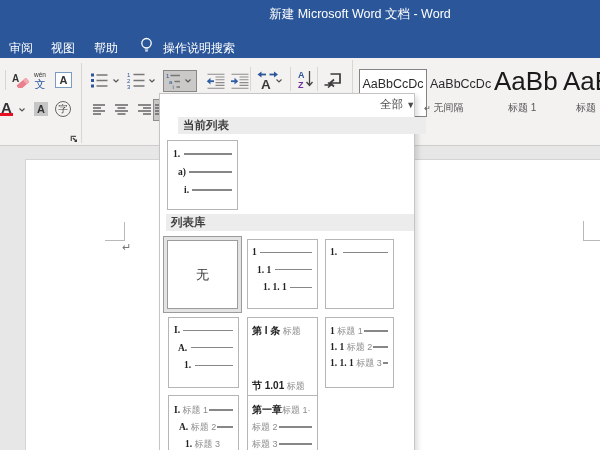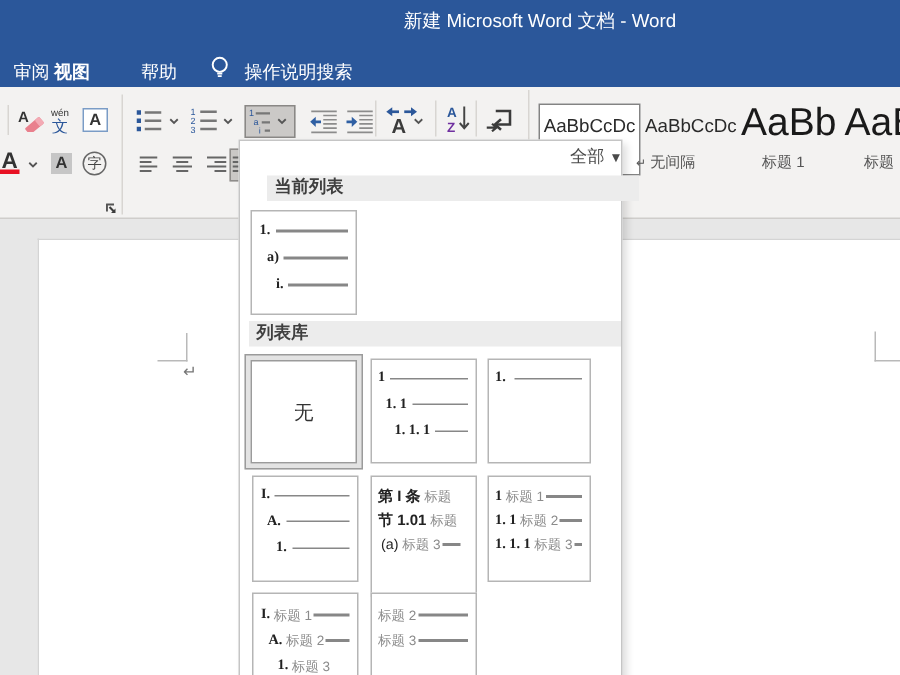--- a/index.html
+++ b/index.html
@@ -30,21 +30,21 @@
   .h17 .prow{height:17px;}
   .h175 .prow{height:17.5px;}
   .dk{color:#222;font-weight:bold;white-space:pre;}
 </style>
 </head>
 <body>
 
 <div class="abs" id="titlebar"></div>
 <div class="abs" id="title">新建 Microsoft Word 文档  -  Word</div>
 <div class="abs tab" style="left:9px;">审阅</div>
-<div class="abs tab" style="left:36px;font-weight:bold;">视图</div>
+<div class="abs tab" style="left:51px;">视图</div>
 <div class="abs tab" style="left:94px;">帮助</div>
 <svg class="abs" style="left:140px;top:37px;" width="13" height="17" viewBox="0 0 13 17">
   <circle cx="6.5" cy="6.2" r="4.7" fill="none" stroke="#fff" stroke-width="1.3"></circle>
   <path d="M4.8 12 h3.4 M5.2 13.8 h2.6" stroke="#fff" stroke-width="1.2" fill="none"></path>
 </svg>
 <div class="abs tab" style="left:163px;">操作说明搜索</div>
 
 <div class="abs" id="ribbon"></div>
 
 <div class="abs" id="page"></div>
@@ -245,21 +245,21 @@
       <span class="pnum">1. </span>
       <div class="pline"></div>
     </div>
 </div>
 
 <div class="abs pbox h16" style="left:247px;top:317px;width:71px;height:81px;padding-top:5px;">
   <div class="prow" style="padding-left:4px;">
       <span class="dk" style="font-size:10px;">第 I 条</span>
       <span class="gr"> 标题</span>
     </div>
-  <div class="prow" style="padding-left:4px;">
+  <div class="prow" style="padding-left:4px;margin-top:39px;">
       <span class="dk" style="font-size:10px;">节 1.01</span>
       <span class="gr"> 标题</span>
     </div>
   <div class="prow" style="padding-left:6px;">
       <span style="font-size:9.5px;color:#222;">(a)</span>
       <span class="gr"> 标题 3</span>
       <div class="pline" style="flex:0 0 12px;"></div>
     </div>
 </div>
 
@@ -293,20 +293,24 @@
       <div class="pline"></div>
     </div>
   <div class="prow" style="padding-left:16px;">
       <span class="pnum">1. </span>
       <span class="gr">标题 3</span>
     </div>
 </div>
 
 <div class="abs pbox h17" style="left:247px;top:395px;width:71px;height:71px;padding-top:5.5px;">
   <div class="prow" style="padding-left:4px;">
+      <span class="dk" style="font-size:10px;">第一章</span>
+      <span class="gr">标题 1·</span>
+    </div>
+  <div class="prow" style="padding-left:4px;">
       <span class="gr">标题 2</span>
       <div class="pline"></div>
     </div>
   <div class="prow" style="padding-left:4px;">
       <span class="gr">标题 3</span>
       <div class="pline"></div>
     </div>
 </div>
 
 </body></html>

